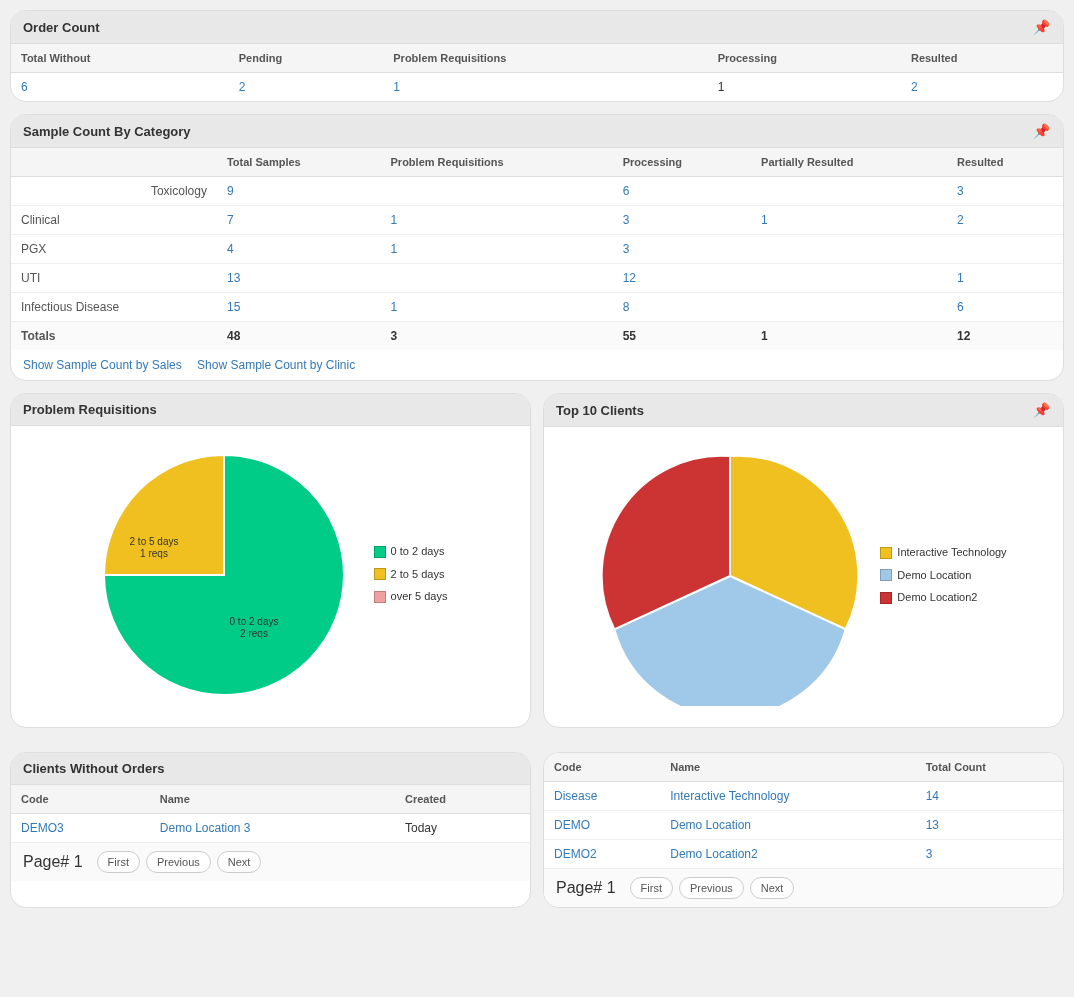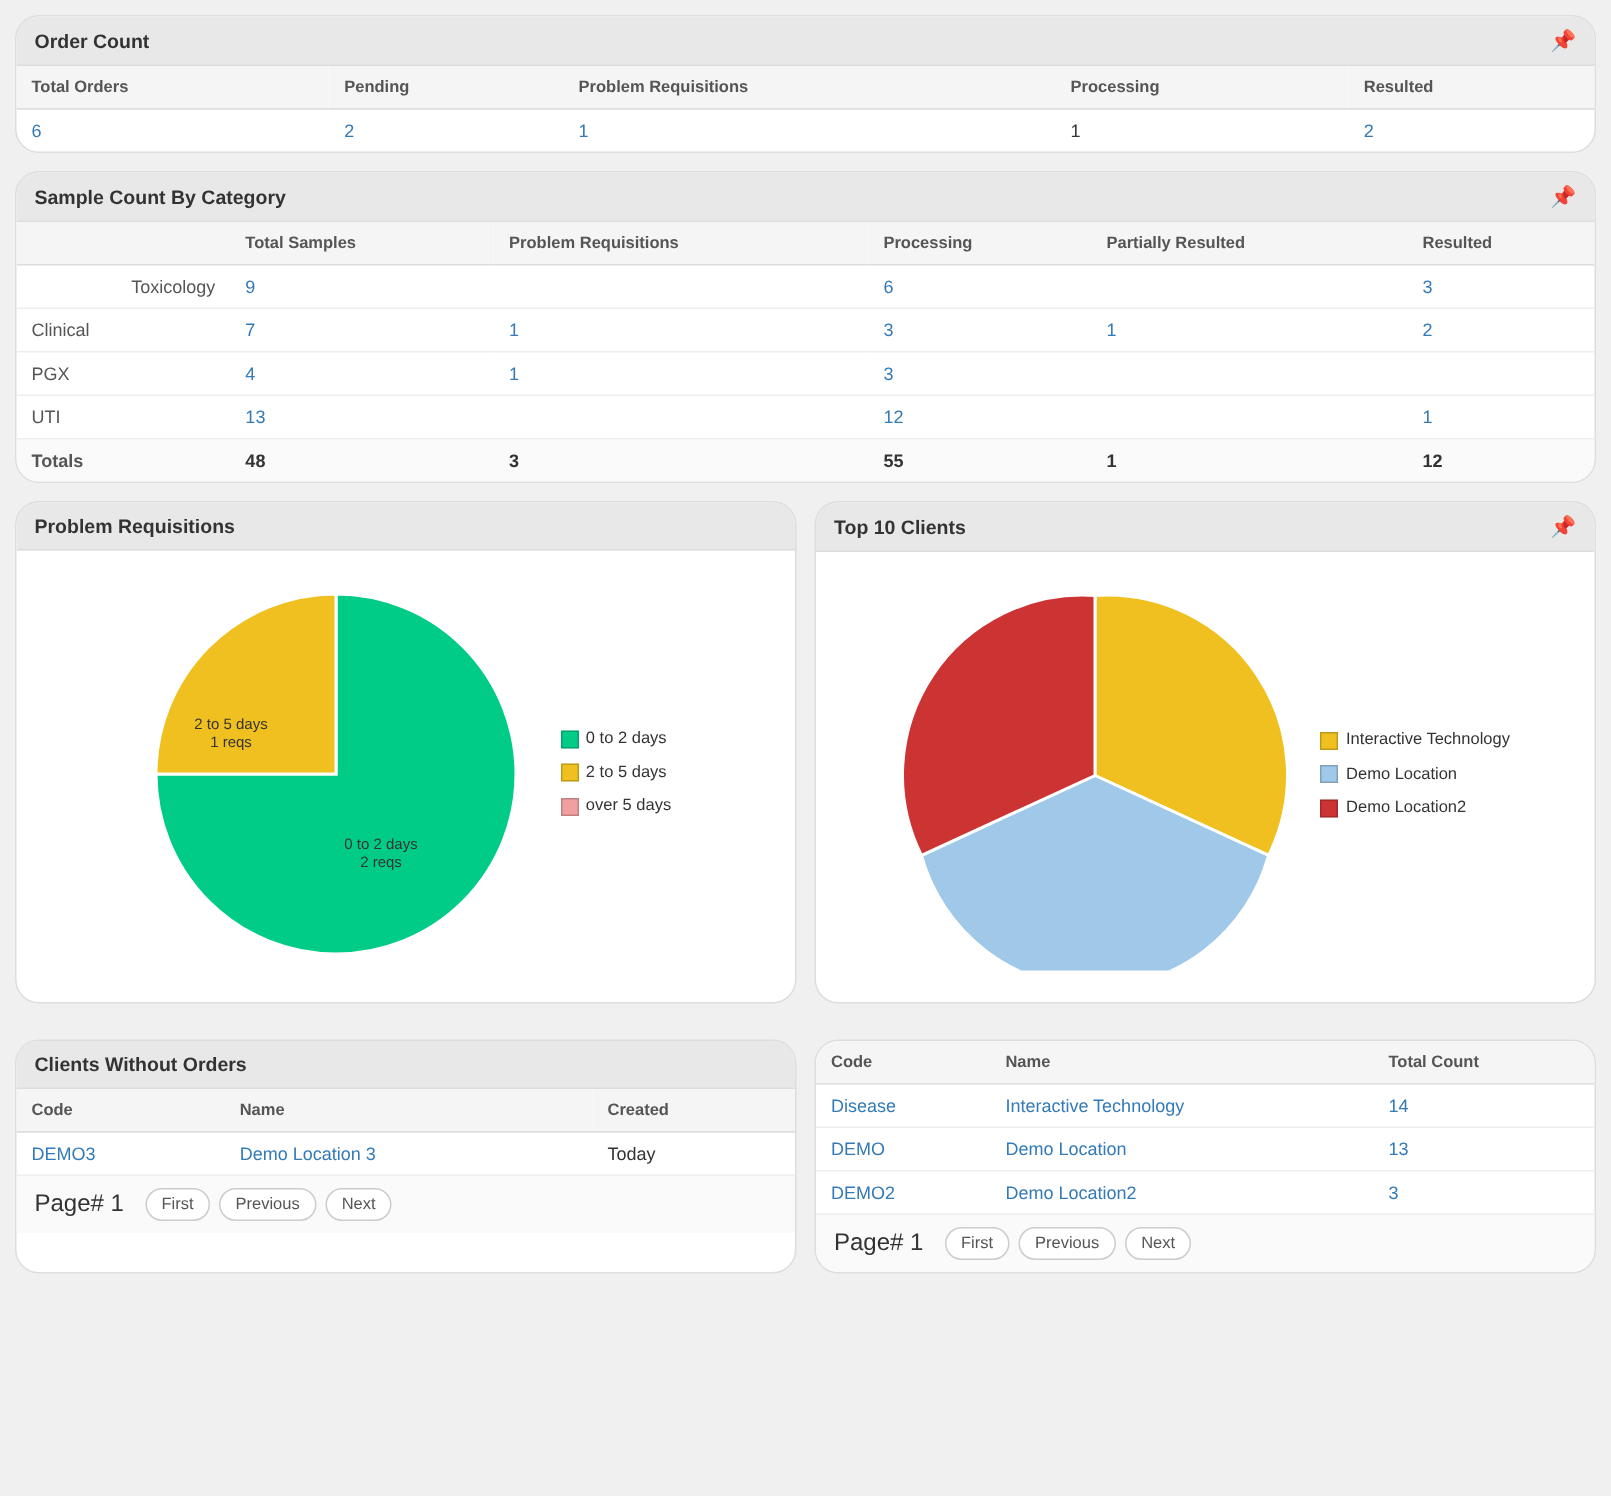--- a/index.html
+++ b/index.html
@@ -134,21 +134,21 @@
 <body>
 
 <div class="card">
   <div class="card-header">
     <span>Order Count</span>
     <span class="pin-icon">📌</span>
   </div>
   <table>
     <thead>
       <tr>
-        <th>Total Orders</th>
+        <th>Total Without</th>
         <th>Pending</th>
         <th>Problem Requisitions</th>
         <th>Processing</th>
         <th>Resulted</th>
       </tr>
     </thead>
     <tbody>
       <tr>
         <td><span class="link-blue">6</span></td>
         <td><span class="link-blue">2</span></td>
@@ -202,30 +202,42 @@
       <td></td>
     </tr>
         <tr>
       <td style="color:#555;">UTI</td>
       <td><span class="link-blue">13</span></td>
       <td></td>
       <td><span class="link-blue">12</span></td>
       <td></td>
       <td><span class="link-blue">1</span></td>
     </tr>
+        <tr>
+      <td style="color:#555;">Infectious Disease</td>
+      <td><span class="link-blue">15</span></td>
+      <td><span class="link-blue">1</span></td>
+      <td><span class="link-blue">8</span></td>
+      <td></td>
+      <td><span class="link-blue">6</span></td>
+    </tr>
         <tr class="totals-row">
       <td style="color:#555;">Totals</td>
       <td>48</td>
       <td>3</td>
       <td>55</td>
       <td>1</td>
       <td>12</td>
     </tr>
       </tbody>
   </table>
+  <div class="show-links">
+    <a>Show Sample Count by Sales</a>
+    <a>Show Sample Count by Clinic</a>
+  </div>
 </div>
 
 <div class="two-col">
 
   <div class="card">
     <div class="card-header">
       <span>Problem Requisitions</span>
     </div>
     <div class="chart-container">
       <div class="pie-wrapper">

